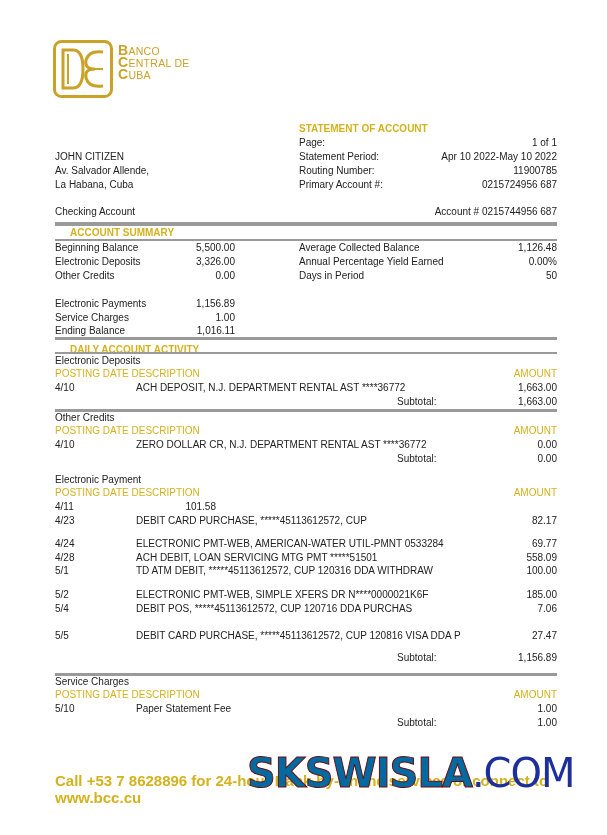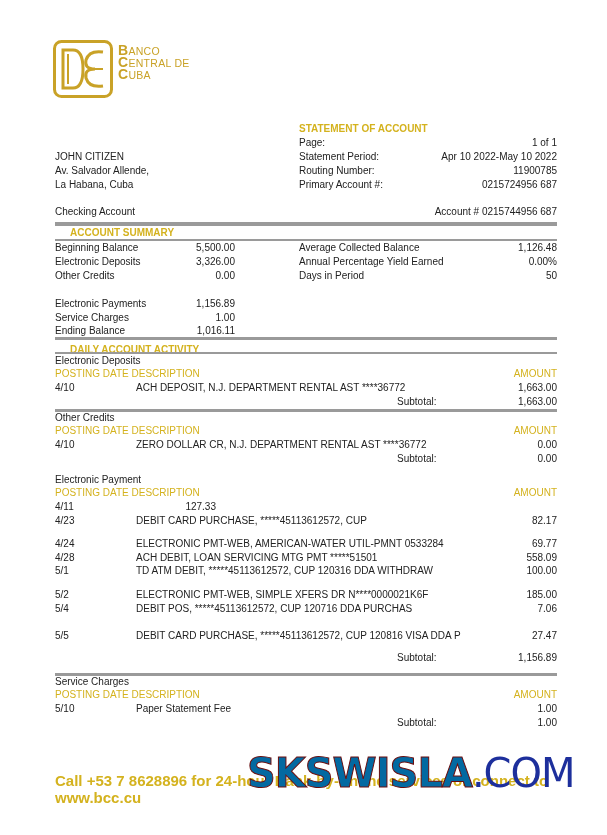--- a/index.html
+++ b/index.html
@@ -165,21 +165,21 @@
 </div>
 
 <div class="grp" style="top:473px;">
   <div class="grp-title">Electronic Payment</div>
   <div class="hdr">
       <span>POSTING DATE DESCRIPTION</span>
       <span>AMOUNT</span>
     </div>
   <div class="tx">
       <span class="d">4/11</span>
-      <span class="a">127.33</span>
+      <span class="a">101.58</span>
     </div>
   <div class="tx">
       <span class="d">4/23</span>
       <span class="desc">DEBIT CARD PURCHASE, *****45113612572, CUP</span>
       <span class="a">82.17</span>
     </div>
   <div class="gap"></div>
   <div class="tx">
       <span class="d">4/24</span>
       <span class="desc">ELECTRONIC PMT-WEB, AMERICAN-WATER UTIL-PMNT 0533284</span>

